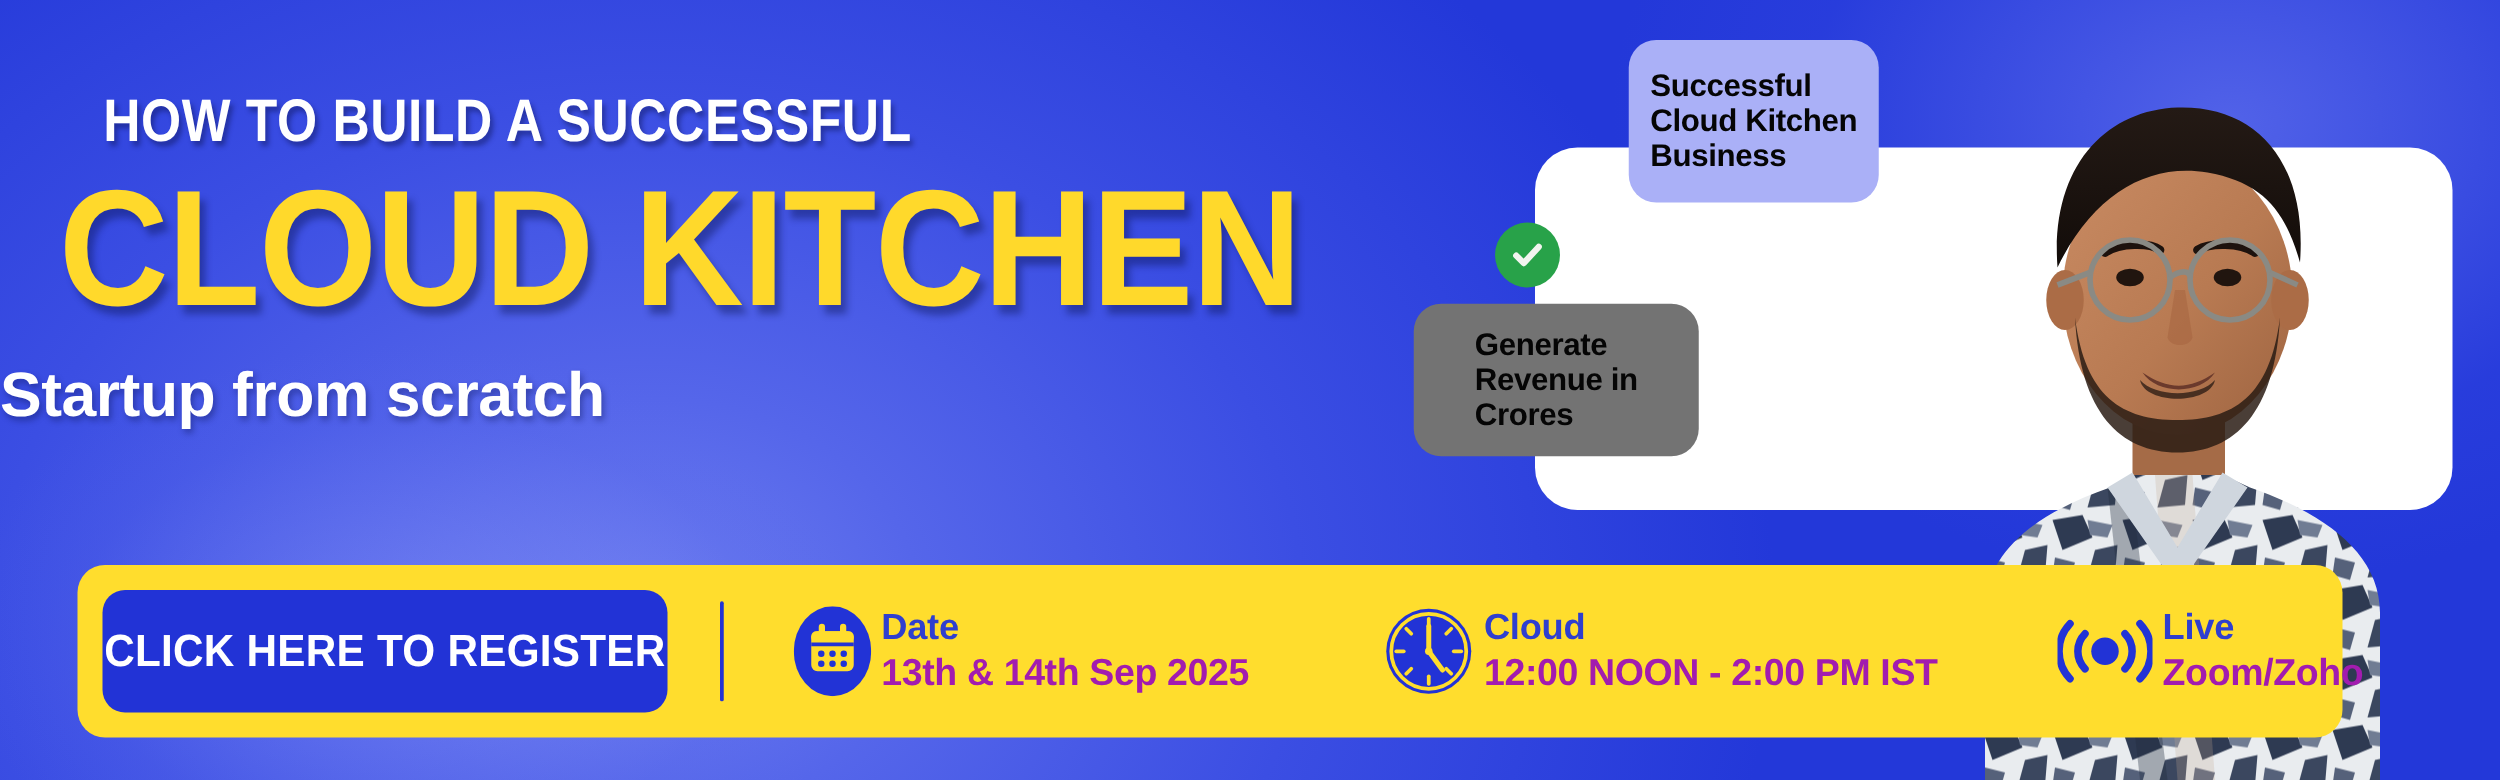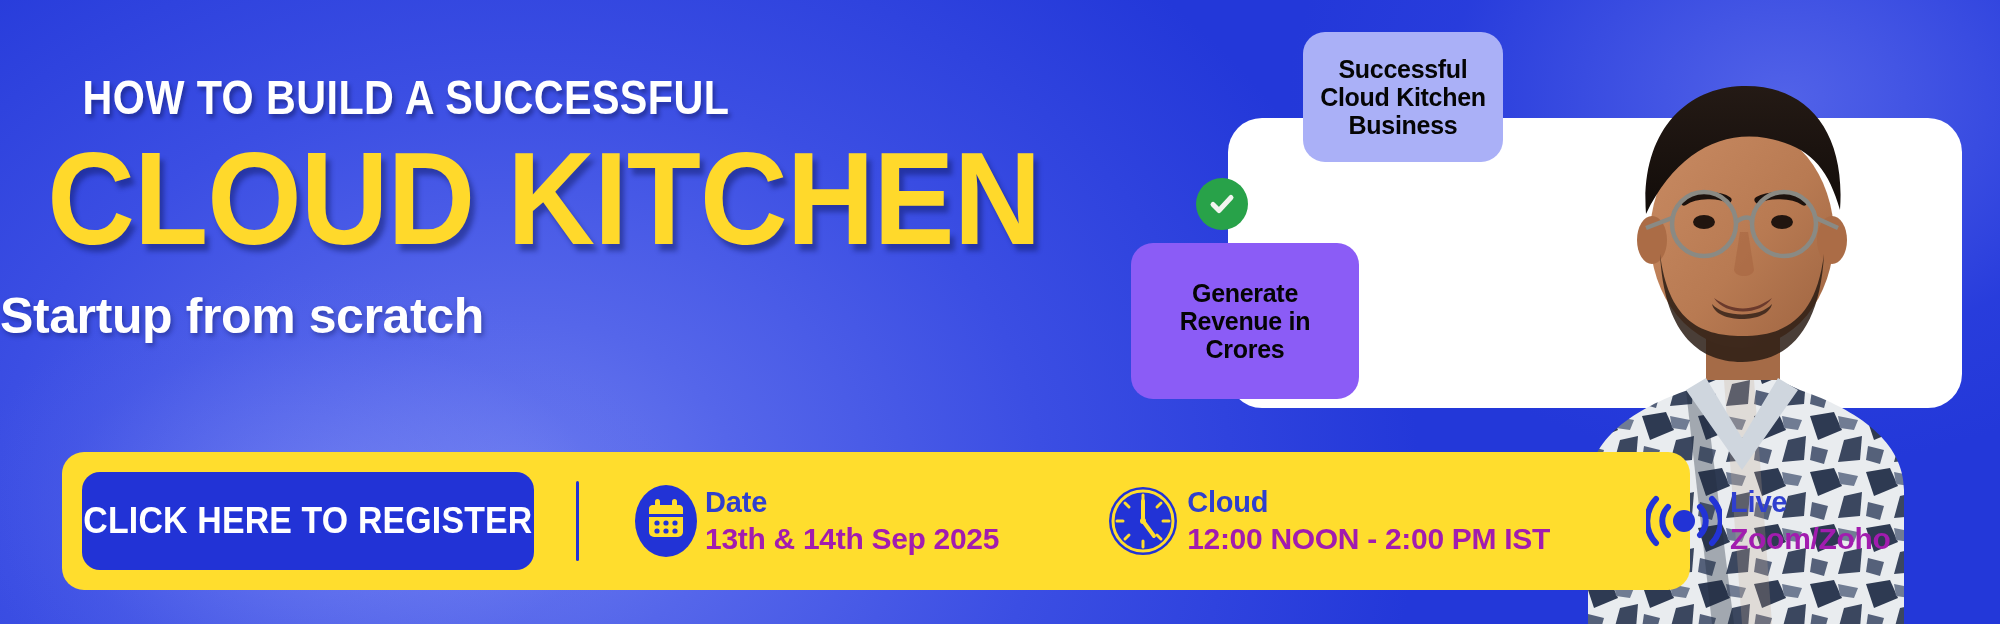--- a/index.html
+++ b/index.html
@@ -120,35 +120,34 @@
     z-index: 7;
     display: flex;
     align-items: center;
     justify-content: center;
   }
   .card-yellow {
     position: absolute;
     left: 1131px;
     top: 243px;
     width: 228px;
-    height: 156px;
-    background: #8b5cf6;
+    height: 122px;
+    background: #737373;
     border-radius: 22px;
     z-index: 7;
     display: flex;
     align-items: center;
     justify-content: center;
   }
   .card-text {
     font-family: "Liberation Sans", sans-serif;
     font-weight: 700;
     font-size: 25px;
     line-height: 1.12;
     color: #050505;
-    text-align: center;
     letter-spacing: -0.3px;
     white-space: pre-line;
   }
   .check-badge {
     position: absolute;
     left: 1196px;
     top: 178px;
     width: 52px;
     height: 52px;
     border-radius: 50%;
@@ -157,21 +156,21 @@
     display: flex;
     align-items: center;
     justify-content: center;
   }
 
   
   .cta-bar {
     position: absolute;
     left: 62px;
     top: 452px;
-    width: 1628px;
+    width: 1812px;
     height: 138px;
     background: #ffdd2d;
     border-radius: 22px;
     z-index: 9;
     display: flex;
     align-items: center;
   }
   .register-btn {
     margin-left: 20px;
     width: 452px;

